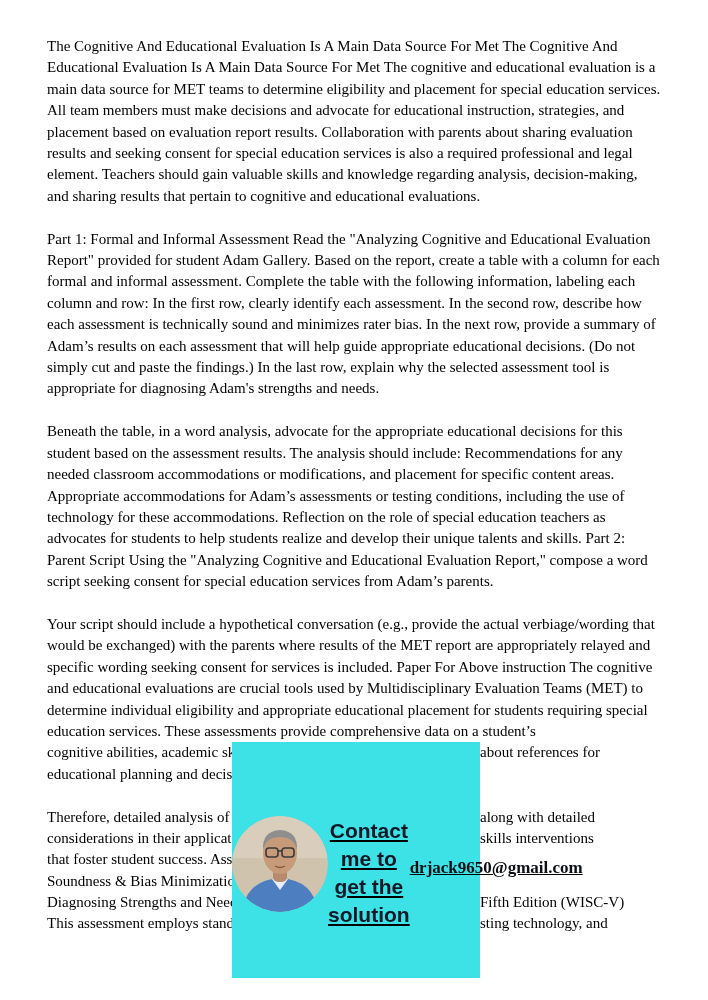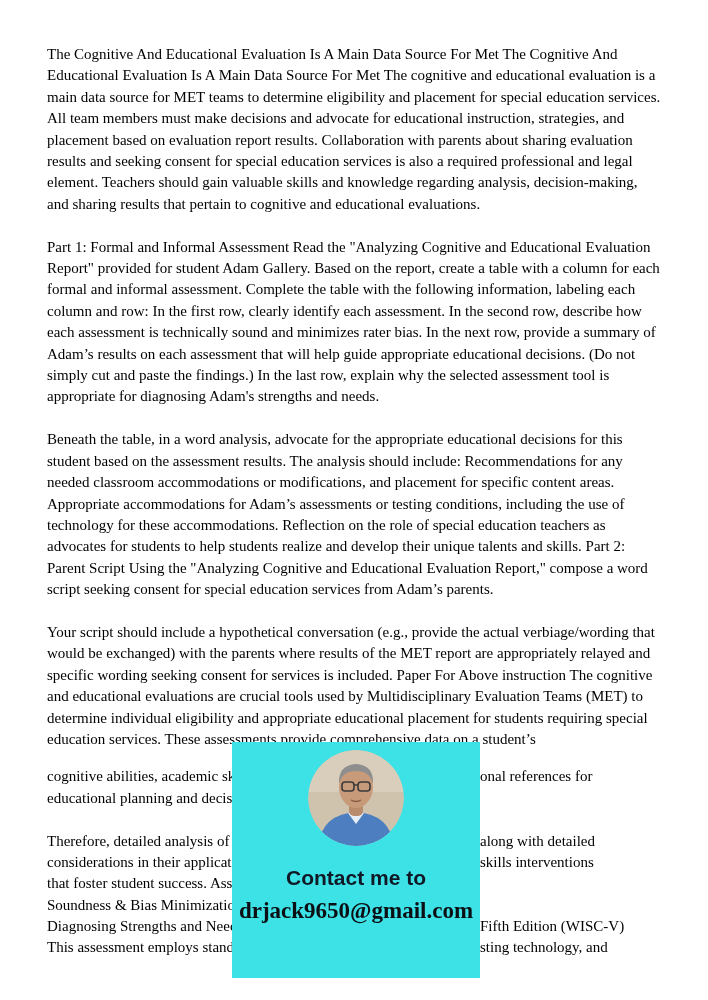--- a/index.html
+++ b/index.html
@@ -11,25 +11,25 @@
     background: #ffffff;
     overflow: hidden;
     font-family: "Liberation Serif", serif;
     font-size: 15px;
     line-height: 21.4px;
     color: #000000;
   }
   .content {
     position: absolute;
     left: 47px;
-    top: 44px;
+    top: 36px;
     width: 614px;
   }
   .content p { margin: 0 0 21.4px 0; }
-  .content p:last-of-type { margin-bottom: 16px; }
+  .content p:last-of-type { margin-bottom: 0; }
   .split-group { margin: 0; }
   .split-group.gap-above { margin-top: 21.4px; }
   .line.split {
     position: relative;
     height: 21.4px;
     white-space: nowrap;
   }
   .frag-left { display: inline-block; }
   .frag-right {
     position: absolute;
@@ -39,64 +39,65 @@
   
   .contact-card {
     position: absolute;
     left: 232px;
     top: 742px;
     width: 248px;
     height: 236px;
     background: #3ce2e6;
     z-index: 5;
     display: flex;
-    flex-direction: column;
+    flex-direction: row;
     align-items: center;
     padding-top: 8px;
     text-align: center;
+    text-decoration: underline;
   }
   .portrait {
     width: 96px;
     height: 96px;
     border-radius: 50%;
     overflow: hidden;
     flex: 0 0 auto;
   }
   .contact-heading {
     margin-top: 18px;
     font-family: "Liberation Sans", sans-serif;
     font-weight: 700;
     font-size: 21px;
     line-height: 28px;
     color: #101826;
   }
   .contact-email {
     margin-top: 8px;
     font-family: "Liberation Serif", serif;
     font-weight: 700;
-    font-size: 23px;
+    font-size: 17px;
     line-height: 22px;
     color: #0b0f14;
   }
 </style>
 </head>
 <body>
 
 <div class="page">
   <div class="content">
 
     <p>The Cognitive And Educational Evaluation Is A Main Data Source For Met The Cognitive And Educational Evaluation Is A Main Data Source For Met The cognitive and educational evaluation is a main data source for MET teams to determine eligibility and placement for special education services. All team members must make decisions and advocate for educational instruction, strategies, and placement based on evaluation report results. Collaboration with parents about sharing evaluation results and seeking consent for special education services is also a required professional and legal element. Teachers should gain valuable skills and knowledge regarding analysis, decision-making, and sharing results that pertain to cognitive and educational evaluations.</p>
     <p>Part 1: Formal and Informal Assessment Read the "Analyzing Cognitive and Educational Evaluation Report" provided for student Adam Gallery. Based on the report, create a table with a column for each formal and informal assessment. Complete the table with the following information, labeling each column and row: In the first row, clearly identify each assessment. In the second row, describe how each assessment is technically sound and minimizes rater bias. In the next row, provide a summary of Adam’s results on each assessment that will help guide appropriate educational decisions. (Do not simply cut and paste the findings.) In the last row, explain why the selected assessment tool is appropriate for diagnosing Adam's strengths and needs.</p>
     <p>Beneath the table, in a word analysis, advocate for the appropriate educational decisions for this student based on the assessment results. The analysis should include: Recommendations for any needed classroom accommodations or modifications, and placement for specific content areas. Appropriate accommodations for Adam’s assessments or testing conditions, including the use of technology for these accommodations. Reflection on the role of special education teachers as advocates for students to help students realize and develop their unique talents and skills. Part 2: Parent Script Using the "Analyzing Cognitive and Educational Evaluation Report," compose a word script seeking consent for special education services from Adam’s parents.</p>
     <p>Your script should include a hypothetical conversation (e.g., provide the actual verbiage/wording that would be exchanged) with the parents where results of the MET report are appropriately relayed and specific wording seeking consent for services is included. Paper For Above instruction The cognitive and educational evaluations are crucial tools used by Multidisciplinary Evaluation Teams (MET) to determine individual eligibility and appropriate educational placement for students requiring special education services. These assessments provide comprehensive data on a student’s</p>
 
     <div class="split-group">
       <div class="line split">
         <span class="frag-left">cognitive abilities, academic ski</span>
-        <span class="frag-right">onal references for</span>
+        <span class="frag-right">about references for</span>
       </div>
       <div class="line split">
         <span class="frag-left">educational planning and decisio</span>
         <span class="frag-right"></span>
       </div>
     </div>
 
     <div class="split-group gap-above">
       <div class="line split">
         <span class="frag-left">Therefore, detailed analysis of b</span>
@@ -142,16 +143,17 @@
           <path d="M31 34 Q30 15 48 14 Q66 15 65 34 Q62 21 48 21 Q34 21 31 34 Z" fill="#8e8e8e"></path>
           <rect x="34" y="32" width="12" height="9" rx="3" fill="none" stroke="#3a3a3a" stroke-width="1.6"></rect>
           <rect x="50" y="32" width="12" height="9" rx="3" fill="none" stroke="#3a3a3a" stroke-width="1.6"></rect>
           <line x1="46" y1="35" x2="50" y2="35" stroke="#3a3a3a" stroke-width="1.6"></line>
           <path d="M43 50 Q48 53 53 50" stroke="#8a5a42" stroke-width="1.4" fill="none"></path>
         </g>
       </svg>
     </div>
     <div class="contact-heading">
       <div>Contact me to</div>
+      <div>get the solution</div>
     </div>
     <div class="contact-email">drjack9650@gmail.com</div>
   </div>
 </div>
 
 </body></html>

